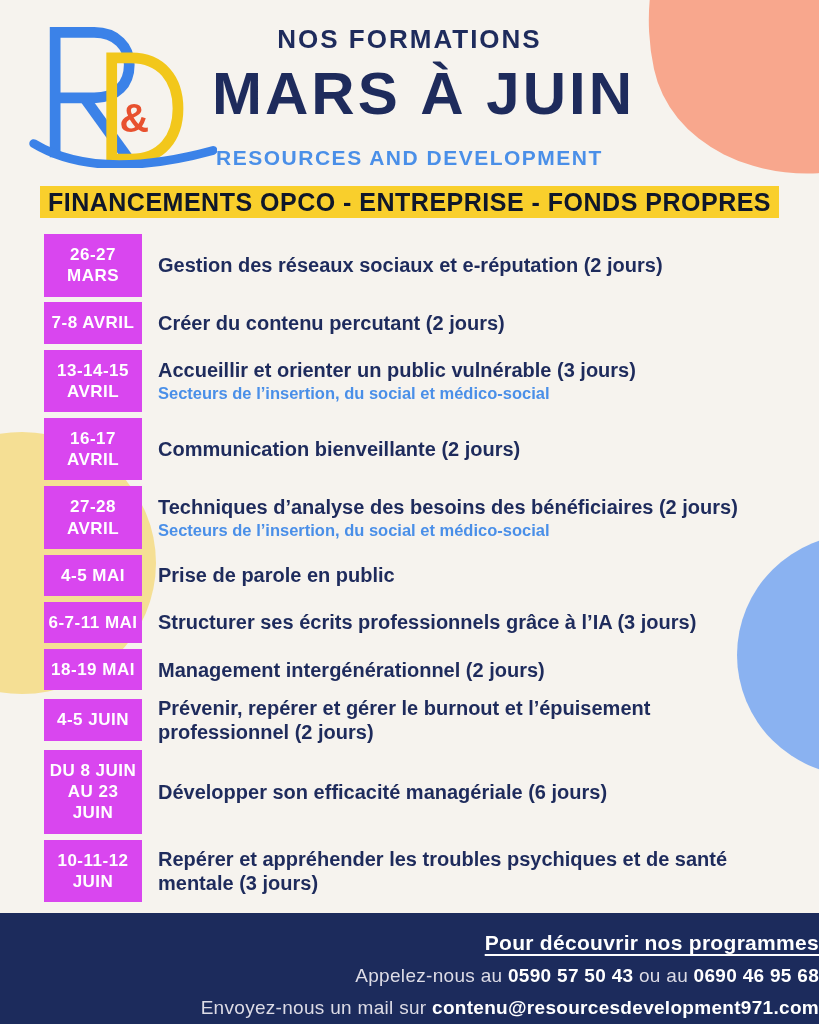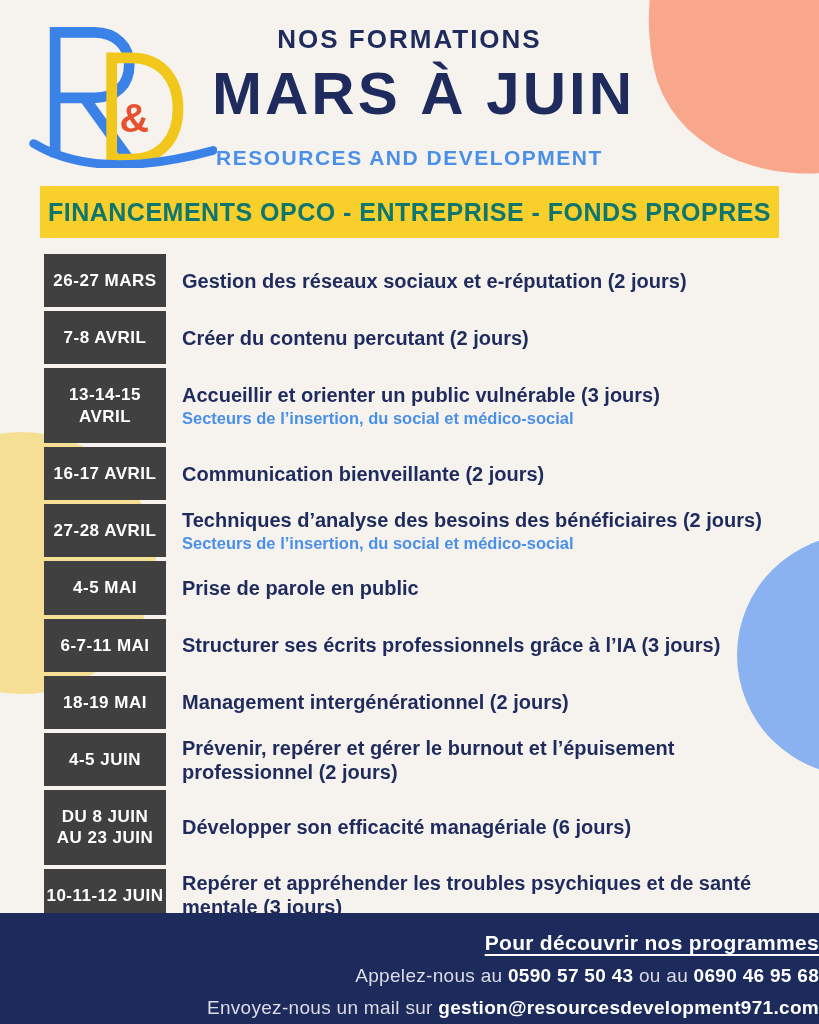--- a/index.html
+++ b/index.html
@@ -16,31 +16,31 @@
   .blob-blue{width:244px;height:242px;left:737px;top:534px;background:#8ab2f1;border-radius:50%;}
 
   
   .header{position:relative;z-index:1;text-align:center;padding-top:24px;}
   .logo{position:absolute;left:22px;top:10px;width:195px;height:158px;}
   .kicker{font-size:26px;font-weight:bold;color:#1e2b5c;letter-spacing:2px;}
   .title{font-size:60px;font-weight:bold;color:#1e2b5c;letter-spacing:3px;margin-top:4px;padding-left:28px;}
   .subtitle{font-size:21px;font-weight:bold;color:#4a8fe8;letter-spacing:1.5px;margin-top:18px;}
 
   
-  .banner{position:relative;z-index:1;margin:16px 40px 0;height:52px;background:#f9cf2c;
+  .banner{position:relative;z-index:1;margin:16px 40px 0;height:32px;background:#f9cf2c;
     display:flex;align-items:center;justify-content:center;
-    font-size:25px;font-weight:bold;color:#0f766e;letter-spacing:.5px;}
+    font-size:25px;font-weight:bold;color:#0f172a;letter-spacing:.5px;}
 
   
   .schedule{position:relative;z-index:1;margin:16px 40px 0 44px;height:668px;
     display:flex;flex-direction:column;justify-content:space-between;}
   .row{display:flex;align-items:center;}
-  .badge{background:#404040;color:#ffffff;font-weight:bold;font-size:17px;letter-spacing:.5px;
-    width:122px;min-height:40px;display:flex;align-items:center;justify-content:center;
-    text-align:center;white-space:pre-line;line-height:1.25;flex:none;padding:16px 2px;box-sizing:border-box;}
+  .badge{background:#d946ef;color:#ffffff;font-weight:bold;font-size:17px;letter-spacing:.5px;
+    width:98px;min-height:40px;display:flex;align-items:center;justify-content:center;
+    text-align:center;white-space:pre-line;line-height:1.25;flex:none;padding:10px 2px;box-sizing:border-box;}
   .content{margin-left:16px;max-width:600px;}
   .course-title{font-size:20px;font-weight:bold;color:#1e2b5c;line-height:1.2;}
   .course-sub{font-size:16.5px;font-weight:bold;color:#4a8fe8;line-height:1.2;margin-top:2px;}
 
   
   .footer{position:absolute;z-index:1;left:0;bottom:0;width:819px;height:111px;background:#1c2b5c;
     text-align:right;color:#dddce6;box-sizing:border-box;padding-top:18px;}
   .f-head{color:#ffffff;font-size:21px;font-weight:bold;text-decoration:underline;
     text-underline-offset:4px;letter-spacing:.3px;}
   .f-line{font-size:19px;margin-top:10px;white-space:pre-wrap;letter-spacing:.3px;}
@@ -161,16 +161,16 @@
       <div class="content">
         <div class="course-title">Repérer et appréhender les troubles psychiques et de santé mentale (3 jours)</div>
 
       </div>
     </div>
   </div>
 
   <div class="footer">
     <div class="f-head">Pour découvrir nos programmes</div>
     <div class="f-line"><span class="seg">Appelez-nous au </span><strong>0590 57 50 43</strong><span class="seg"> ou au </span><strong>0690 46 95 68</strong></div>
-    <div class="f-line"><span class="seg">Envoyez-nous un mail sur </span><strong>gestion@resourcesdevelopment971.com</strong></div>
+    <div class="f-line"><span class="seg">Envoyez-nous un mail sur </span><strong>contenu@resourcesdevelopment971.com</strong></div>
   </div>
 
 </div>
 
 </body></html>

